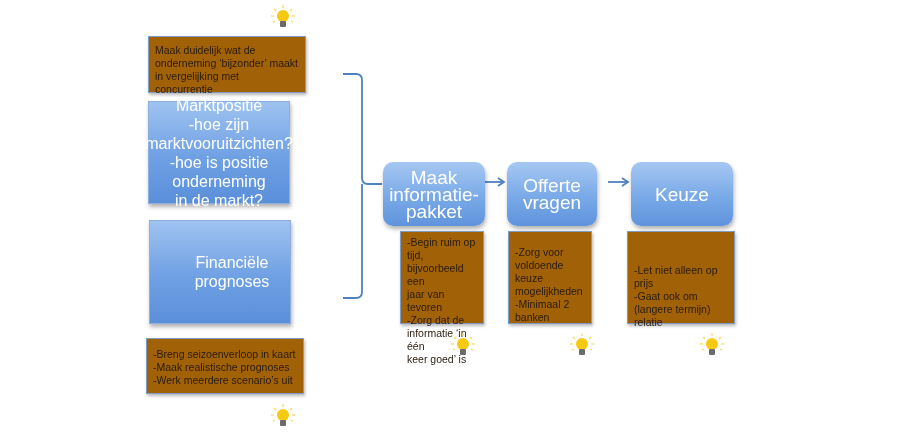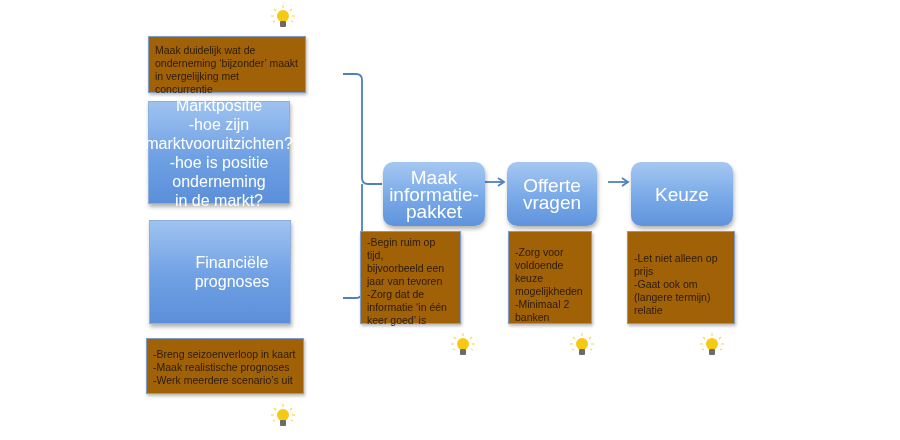--- a/index.html
+++ b/index.html
@@ -84,32 +84,32 @@
 -Maak realistische prognoses
 -Werk meerdere scenario’s uit</div>
 
 <div class="step" style="left:383px; top:150px; width:102px; height:64px;">Maak
 informatie-
 pakket</div>
 <div class="step" style="left:507px; top:150px; width:90px; height:64px;">Offerte
 vragen</div>
 <div class="step" style="left:631px; top:150px; width:102px; height:64px;">Keuze</div>
 
-<div class="note" style="left:360px; top:231px; width:101px; height:93px; padding-top:4px;">-Begin ruim op tijd,
+<div class="note" style="left:400px; top:231px; width:84px; height:93px; padding-top:4px;">-Begin ruim op tijd,
 bijvoorbeeld een
 jaar van tevoren
 -Zorg dat de
 informatie ‘in één
 keer goed’ is</div>
 <div class="note" style="left:508px; top:231px; width:84px; height:93px; padding-top:14px;">-Zorg voor
 voldoende keuze
 mogelijkheden
 -Minimaal 2
 banken</div>
-<div class="note" style="left:627px; top:231px; width:108px; height:93px; padding-top:20px;">-Let niet alleen op
+<div class="note" style="left:627px; top:231px; width:108px; height:93px; padding-top:32px;">-Let niet alleen op
 prijs
 -Gaat ook om
 (langere termijn)
 relatie</div>
 
 <svg class="bulb" style="left:271px; top:5px;" viewBox="0 0 24 26">
   <g stroke="#f6d85a" stroke-width="1.2">
       <line x1="12" y1="0" x2="12" y2="3"></line>
       <line x1="3" y1="4" x2="5" y2="6"></line>
       <line x1="21" y1="4" x2="19" y2="6"></line>

